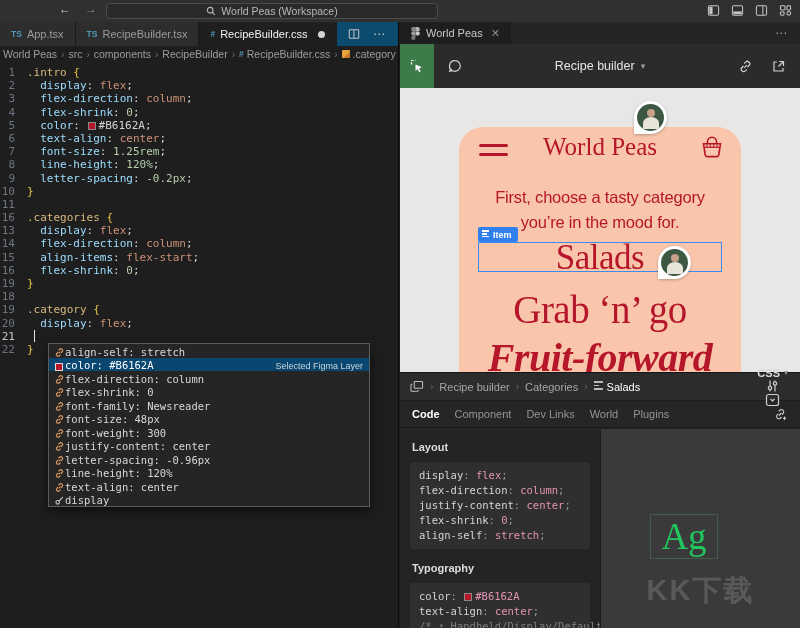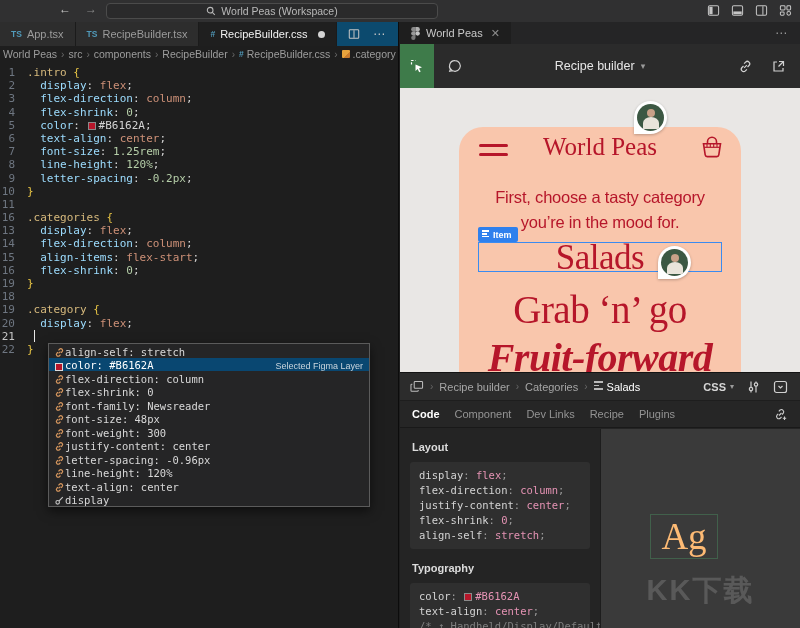--- a/index.html
+++ b/index.html
@@ -81,39 +81,39 @@
   .avatar .head { position:absolute; left:9.5px; top:5px; width:8px; height:8px; border-radius:50%; background:#c9a188; }
   .avatar .body { position:absolute; left:5.5px; top:13px; width:16px; height:12px; border-radius:50% 50% 0 0; background:#e9e4da; }
   .av-1 { left:234px; top:13px; }
   .av-2 { left:258px; top:158px; }
 
   
   .inspector { position:absolute; left:0; right:0; top:350px; bottom:0; background:#242424; border-top:1px solid #141414; }
   .irow1 { height:28px; background:#2c2c2c; display:flex; align-items:center; padding:0 12px 0 10px; gap:6px; font-size:11px; color:#a6a6a6; border-bottom:1px solid #1e1e1e; }
   .irow1 .sel-layer { color:#fff; display:flex; align-items:center; gap:4px; }
   .ichev { color:#666; font-size:10px; }
-  .iright { margin-left:auto; display:flex; align-items:center; gap:13px; color:#d0d0d0; }
+  .iright { margin-left:auto; display:flex; align-items:center; color:#d0d0d0;flex-direction:column; }
   .css-dd { display:flex; align-items:center; gap:4px; font-size:11px; font-weight:600; color:#d6d6d6; }
   .css-dd .chev { font-size:8px; color:#9a9a9a; }
   .tlines { display:inline-block; width:9px; }
   .tlines i { display:block; height:1.6px; background:#b9b9b9; margin-bottom:1.8px; }
   .tlines i:nth-child(2) { width:65%; }
   .irow2 { height:27px; background:#262626; display:flex; align-items:center; gap:15px; padding:0 12px; font-size:11px; color:#949494; border-bottom:1px solid #191919; }
   .itab { cursor:pointer; } .itab.active { color:#ffffff; font-weight:600; }
   .irow2 .linkplus { margin-left:auto; display:flex; }
   .icontent { position:absolute; top:56px; left:0; right:0; bottom:0; display:flex; }
   .icol-left { width:200px; padding:9px 10px; overflow:hidden; }
   .isec-title { font-size:11px; font-weight:700; color:#dcdcdc; margin:3px 0 9px 2px; }
   .iblock { background:#2f2f2f; border-radius:3px; padding:6px 9px; font-family:"DejaVu Sans Mono","Liberation Mono",monospace; font-size:10.5px; line-height:15px; margin-bottom:13px; }
   .iblock .il { white-space:pre; }
   .iblock .tok-p { color:#d4d4d4; } .iblock .tok-v { color:#e593b4; }
   .iblock .tok-u { color:#9a9a9a; } .iblock .tok-c { color:#7f7f7f; }
   .icol-right { flex:1; background:#3a3a3a; position:relative; border-left:1px solid #1d1d1d; }
   .agbox { position:absolute; left:49px; top:85px; width:68px; height:45px; border:1px solid #41604b; display:flex; align-items:center; justify-content:center; }
-  .ag { font-family:"Liberation Serif","DejaVu Serif",serif; font-size:37px; color:#fdba74; line-height:1; }
+  .ag { font-family:"Liberation Serif","DejaVu Serif",serif; font-size:37px; color:#22c55e; line-height:1; }
   .wm-logo { position:absolute; bottom:17px; left:0; right:0; text-align:center; font-size:29px; font-weight:700; color:rgba(255,255,255,0.16); letter-spacing:2px; white-space:nowrap; }
   .wm-url { position:absolute; bottom:1px; left:0; right:0; text-align:center; font-size:14px; font-weight:700; color:rgba(255,255,255,0.33); }
 </style>
 </head>
 <body>
 
 <div class="screen">
 
   <div class="titlebar">
     <span class="nav-arrow nav-back">←</span>
@@ -530,21 +530,21 @@
           <svg width="15" height="14" viewBox="0 0 15 14" fill="none" stroke="#cfcfcf" stroke-width="1.2">
               <rect x="1.5" y="1.5" width="12" height="11" rx="2"></rect>
               <path d="M5.5 6 L7.5 8 L9.5 6"></path>
             </svg>
         </span>
       </div>
       <div class="irow2">
         <span class="itab active">Code</span>
         <span class="itab">Component</span>
         <span class="itab">Dev Links</span>
-        <span class="itab">Recipe</span>
+        <span class="itab">World</span>
         <span class="itab">Plugins</span>
         <span class="linkplus">
           <svg width="15" height="15" viewBox="0 0 15 15" fill="none" stroke="#cfcfcf" stroke-width="1.1">
               <path d="M6 8.5 L8.5 6"></path>
               <path d="M5.3 6.8 L4 8.1 a2.3 2.3 0 0 0 3.2 3.2 L8.5 10"></path>
               <path d="M9 7.5 L10.3 6.2 A2.3 2.3 0 0 0 7.1 3 L5.8 4.3"></path>
               <path d="M11.5 9.5 V13 M9.8 11.3 H13.2"></path>
             </svg>
         </span>
       </div>

